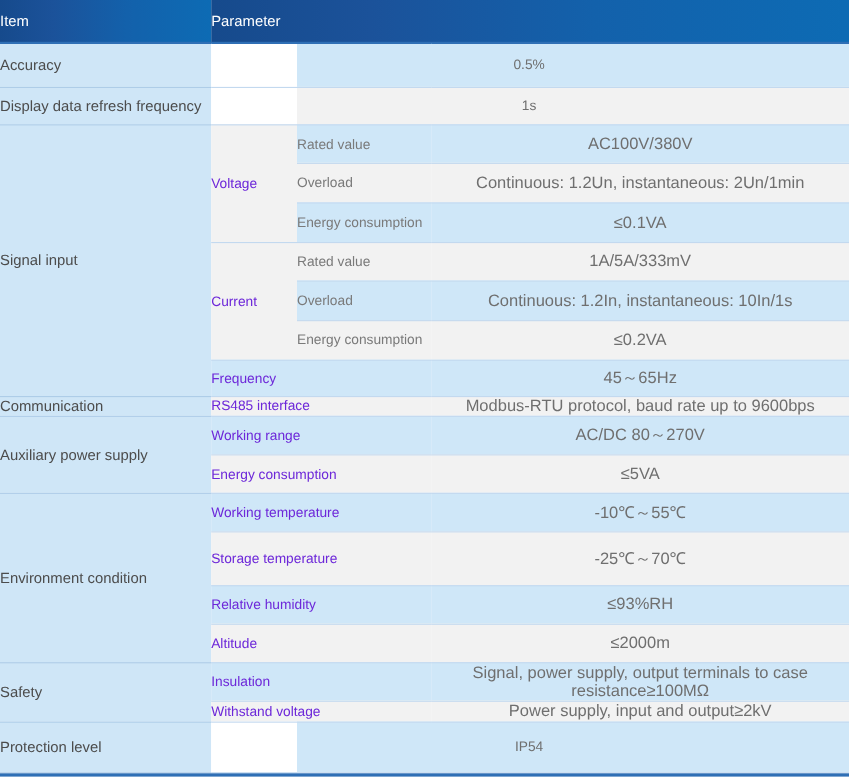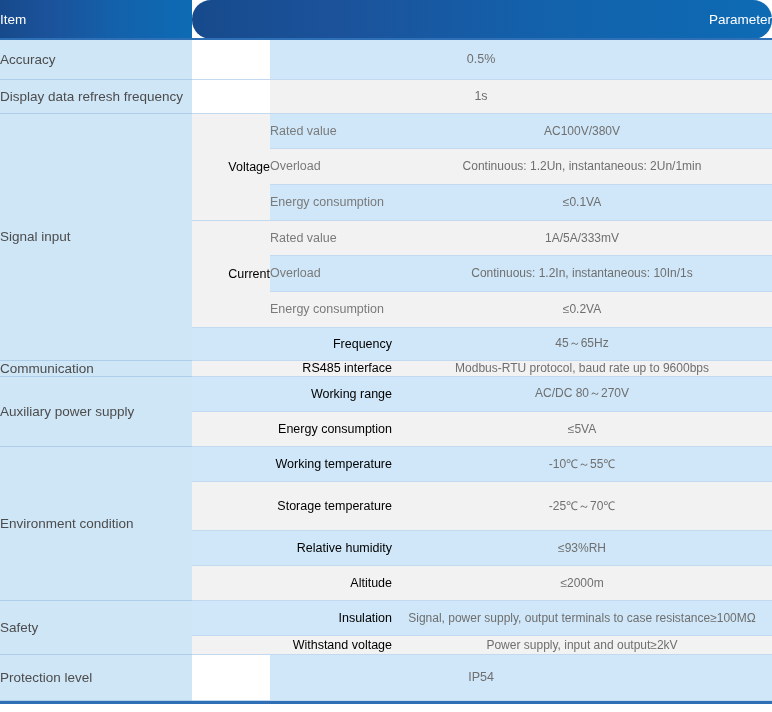--- a/index.html
+++ b/index.html
@@ -24,21 +24,21 @@
   
   thead tr{height:38px;}
   .hdr{
     background:linear-gradient(to right,#164a8c 0%,#1b529a 25%,#1361ab 60%,#0d6bb4 100%);
     color:#ffffff;
     font-size:13.5px;
     height:38px;
     border-bottom:2px solid #2f6fb5;
   }
   .hdr-item{padding-left:10px;text-align:left;}
-  .hdr-param{text-align:right;border-radius:19px;}
+  .hdr-param{text-align:left;}
 
   
   .c{
     font-size:13px;
     color:#6e6e6e;
     border-top:1px solid #c3d9ef;
     border-bottom:1px solid #c3d9ef;
     box-sizing:border-box;
   }
   .item-col{
@@ -53,27 +53,27 @@
   .blue{background:#cfe7f8;}
   .grey{background:#f2f2f2;}
   .sub-col{
     padding-left:14px;
     text-align:left;
     font-size:12.5px;
     color:#7a7a7a;
   }
   .vc-col{
     padding-left:12px;
-    text-align:right;
+    text-align:left;
     font-size:12.5px;
-    color:#000000;
+    color:#6d28d9;
   }
   .val-col{
     text-align:center;
-    font-size:12px;
+    font-size:15px;
     color:#6f6f6f;
   }
   .val-wide{text-align:center;font-size:12.5px;color:#6f6f6f;}
   .footer-rule{
     height:3px;
     background:#2f6fb5;
     width:772px;
   }
   .gap{background:#ffffff;}
 </style>

